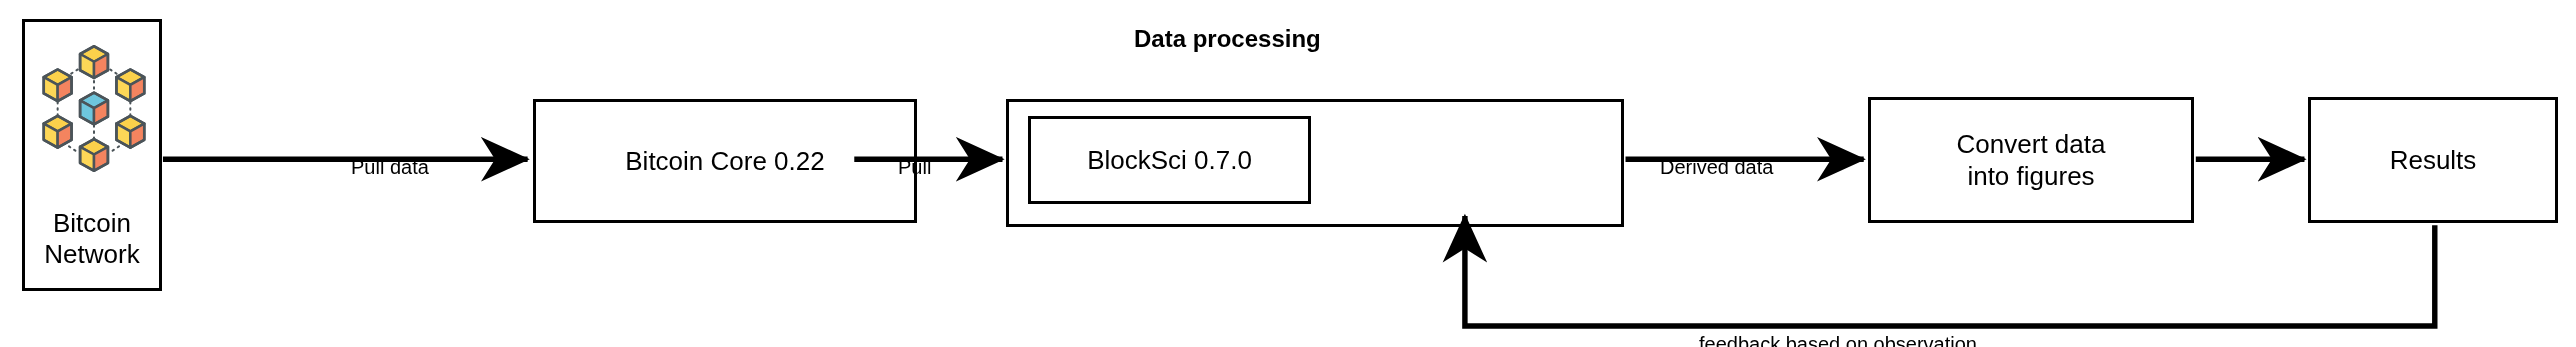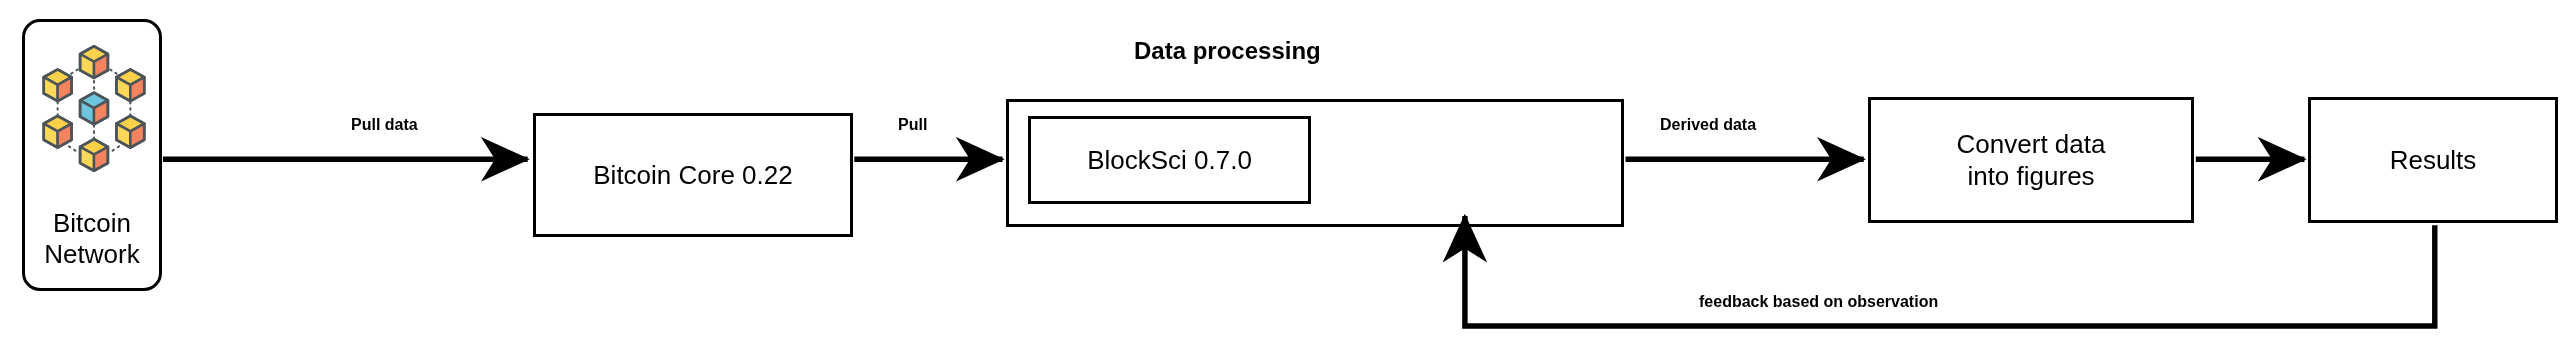--- a/index.html
+++ b/index.html
@@ -29,32 +29,32 @@
   }
   .box-label {
     font-size: 26px;
     line-height: 1.25;
     color: #000000;
     font-weight: 400;
     white-space: pre-line;
   }
   .edge-label {
     position: absolute;
-    font-size: 16px;
-    font-weight: bold;
+    font-size: 20px;
+    font-weight: normal;
     color: #000000;
     white-space: nowrap;
+    margin-top: 40px;
   }
   .group-title {
     position: absolute;
     font-size: 24px;
     font-weight: bold;
     color: #000000;
     white-space: nowrap;
-    margin-top: 12px;
   }
   .network-label {
     position: absolute;
     left: 0;
     right: 0;
     text-align: center;
     font-size: 26px;
     color: #000000;
   }
   svg.overlay {
@@ -67,21 +67,21 @@
   }
   .cube-wrap {
     position: absolute;
   }
 </style>
 </head>
 <body>
 
 <div id="canvas">
 
-  <div class="box" style="left:22px; top:19.4px; width:140px; height:272px; display:block;border-radius:18px;">
+  <div class="box" style="left:22px; top:19.4px; width:140px; height:272px; display:block;">
     <div class="cube-wrap" style="left:11px; top:19.4px; width:116px; height:140px;">
       <svg viewBox="0 0 150 180" width="116" height="140" xmlns="http://www.w3.org/2000/svg">
         <defs>
           <g id="cube">
             <polygon points="20,10 38,0 56,10 38,20" fill="#fbd14b" stroke="#4b5459" stroke-width="3.2" stroke-linejoin="round"></polygon>
             <polygon points="20,10 38,20 38,41 20,31" fill="#fdd757" stroke="#4b5459" stroke-width="3.2" stroke-linejoin="round"></polygon>
             <polygon points="56,10 38,20 38,41 56,31" fill="#f4845f" stroke="#4b5459" stroke-width="3.2" stroke-linejoin="round"></polygon>
             <polygon points="20,10 38,0 56,10 56,31 38,41 20,31" fill="none" stroke="#4b5459" stroke-width="3.4" stroke-linejoin="round"></polygon>
           </g>
           <g id="cubeblue">
@@ -106,21 +106,21 @@
         <use href="#cube" x="84" y="35"></use>
         <use href="#cubeblue" x="37" y="65"></use>
         <use href="#cube" x="-10" y="95"></use>
         <use href="#cube" x="84" y="95"></use>
         <use href="#cube" x="37" y="125"></use>
       </svg>
     </div>
     <div class="network-label" style="top:186px;">Bitcoin Network</div>
   </div>
 
-  <div class="box" style="left:533px; top:113px; width:320px; height:124px;">
+  <div class="box" style="left:533px; top:99px; width:384px; height:124px;">
     <span class="box-label">Bitcoin Core 0.22</span>
   </div>
 
   <div class="group-title" style="left:1134px; top:25px;">Data processing</div>
 
   <div class="box" style="left:1006px; top:99px; width:618px; height:128px;"></div>
 
   <div class="box" style="left:1028px; top:116px; width:283px; height:88px;">
     <span class="box-label">BlockSci 0.7.0</span>
   </div>

